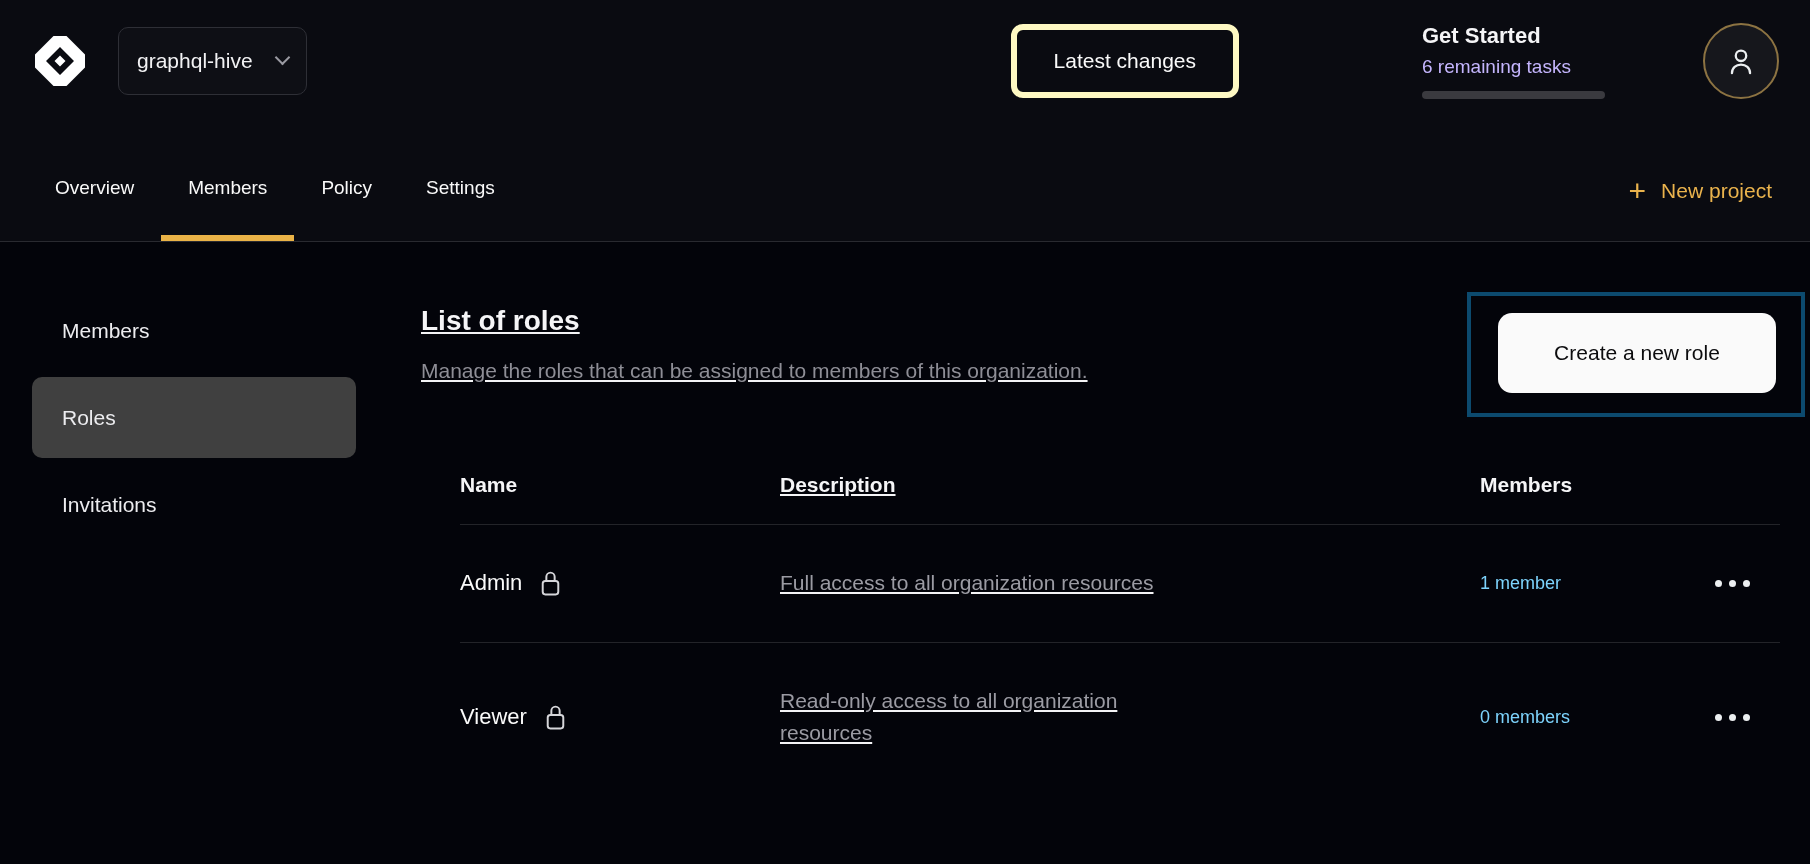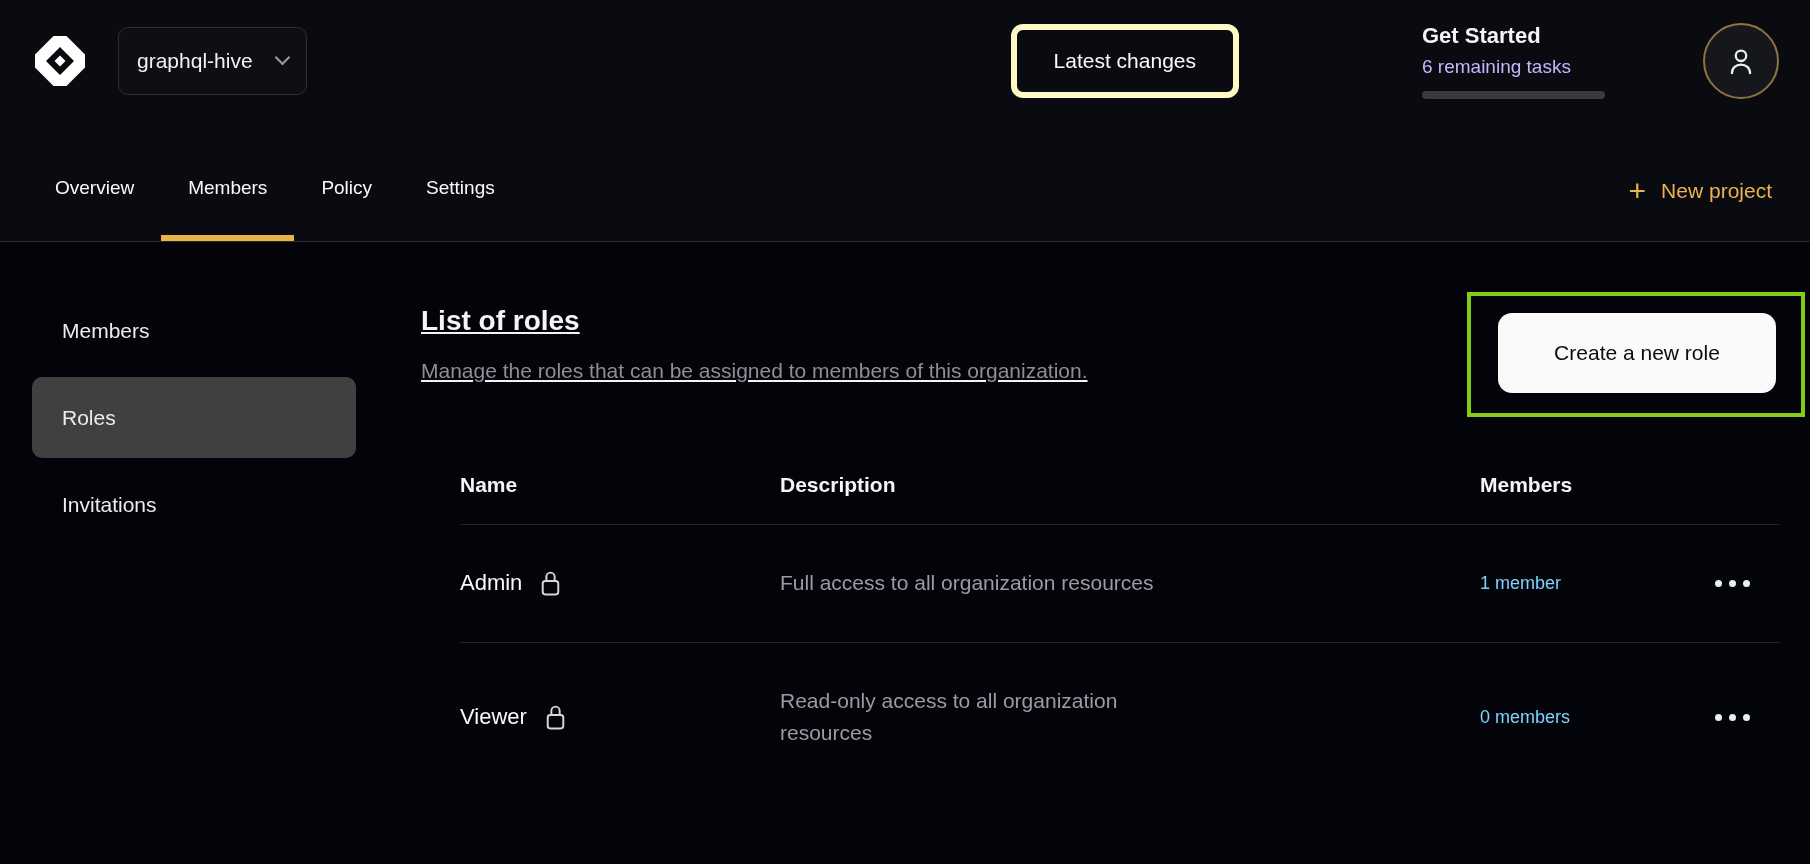--- a/index.html
+++ b/index.html
@@ -42,33 +42,33 @@
   .sidebar { width:324px; flex:0 0 auto; padding-top:21px; }
   .side-item { height:81px; display:flex; align-items:center; padding:0 30px; margin-bottom:6px;
                border-radius:10px; font-size:21px; color:#ececef; cursor:pointer; }
   .side-item.active { background:#404040; }
 
   .main { flex:1; margin-left:65px; padding-top:36px; }
   .main-header { display:flex; justify-content:space-between; align-items:flex-start;text-decoration:underline; }
   .page-title { font-size:28px; font-weight:700; color:#f5f5f7; }
   .page-subtitle { margin-top:22px; font-size:21px; color:#8e8e96; }
 
-  .annotation { border:4px solid #84cc16; padding:17px 25px 20px 27px;
+  .annotation { border:4px solid #0c4a6e; padding:17px 25px 20px 27px;
                 margin:-13px -25px 0 4px; flex:0 0 auto; }
   .create-btn { width:278px; height:80px; background:#fafafa; color:#0c0c0e; border:none;
                 border-radius:14px; font-size:21px; font-family:inherit; cursor:pointer; }
 
   
   .table { margin-top:38px;margin-left:39px; }
   .thead { display:flex; align-items:center; padding:18px 0 27px; border-bottom:1px solid #232429;
            font-size:21px; font-weight:700; color:#f5f5f7; }
   .trow { display:flex; align-items:center; padding:42px 0; border-bottom:1px solid #232429; }
   .trow:last-child { border-bottom:none; }
   .col-name { width:320px; flex:0 0 auto; }
-  .col-desc { flex:1; }
+  .col-desc { flex:1;text-decoration:underline; }
   .col-members { width:205px; flex:0 0 auto; }
   .col-actions { width:95px; flex:0 0 auto; display:flex; justify-content:center; }
   .name-cell { display:flex; align-items:center; gap:16px; font-size:22px; color:#fafafa; }
   .desc-text { max-width:430px; font-size:21px; line-height:1.55; color:#9b9ba3; }
   .members-cell { font-size:18px; color:#7dd3fc; }
   .lock { flex:0 0 auto; }
   .menu-btn { background:none; border:none; display:flex; gap:7px; padding:8px; cursor:pointer; }
   .dot { width:7px; height:7px; border-radius:50%; background:#eceff1; }
 </style>
 </head>

